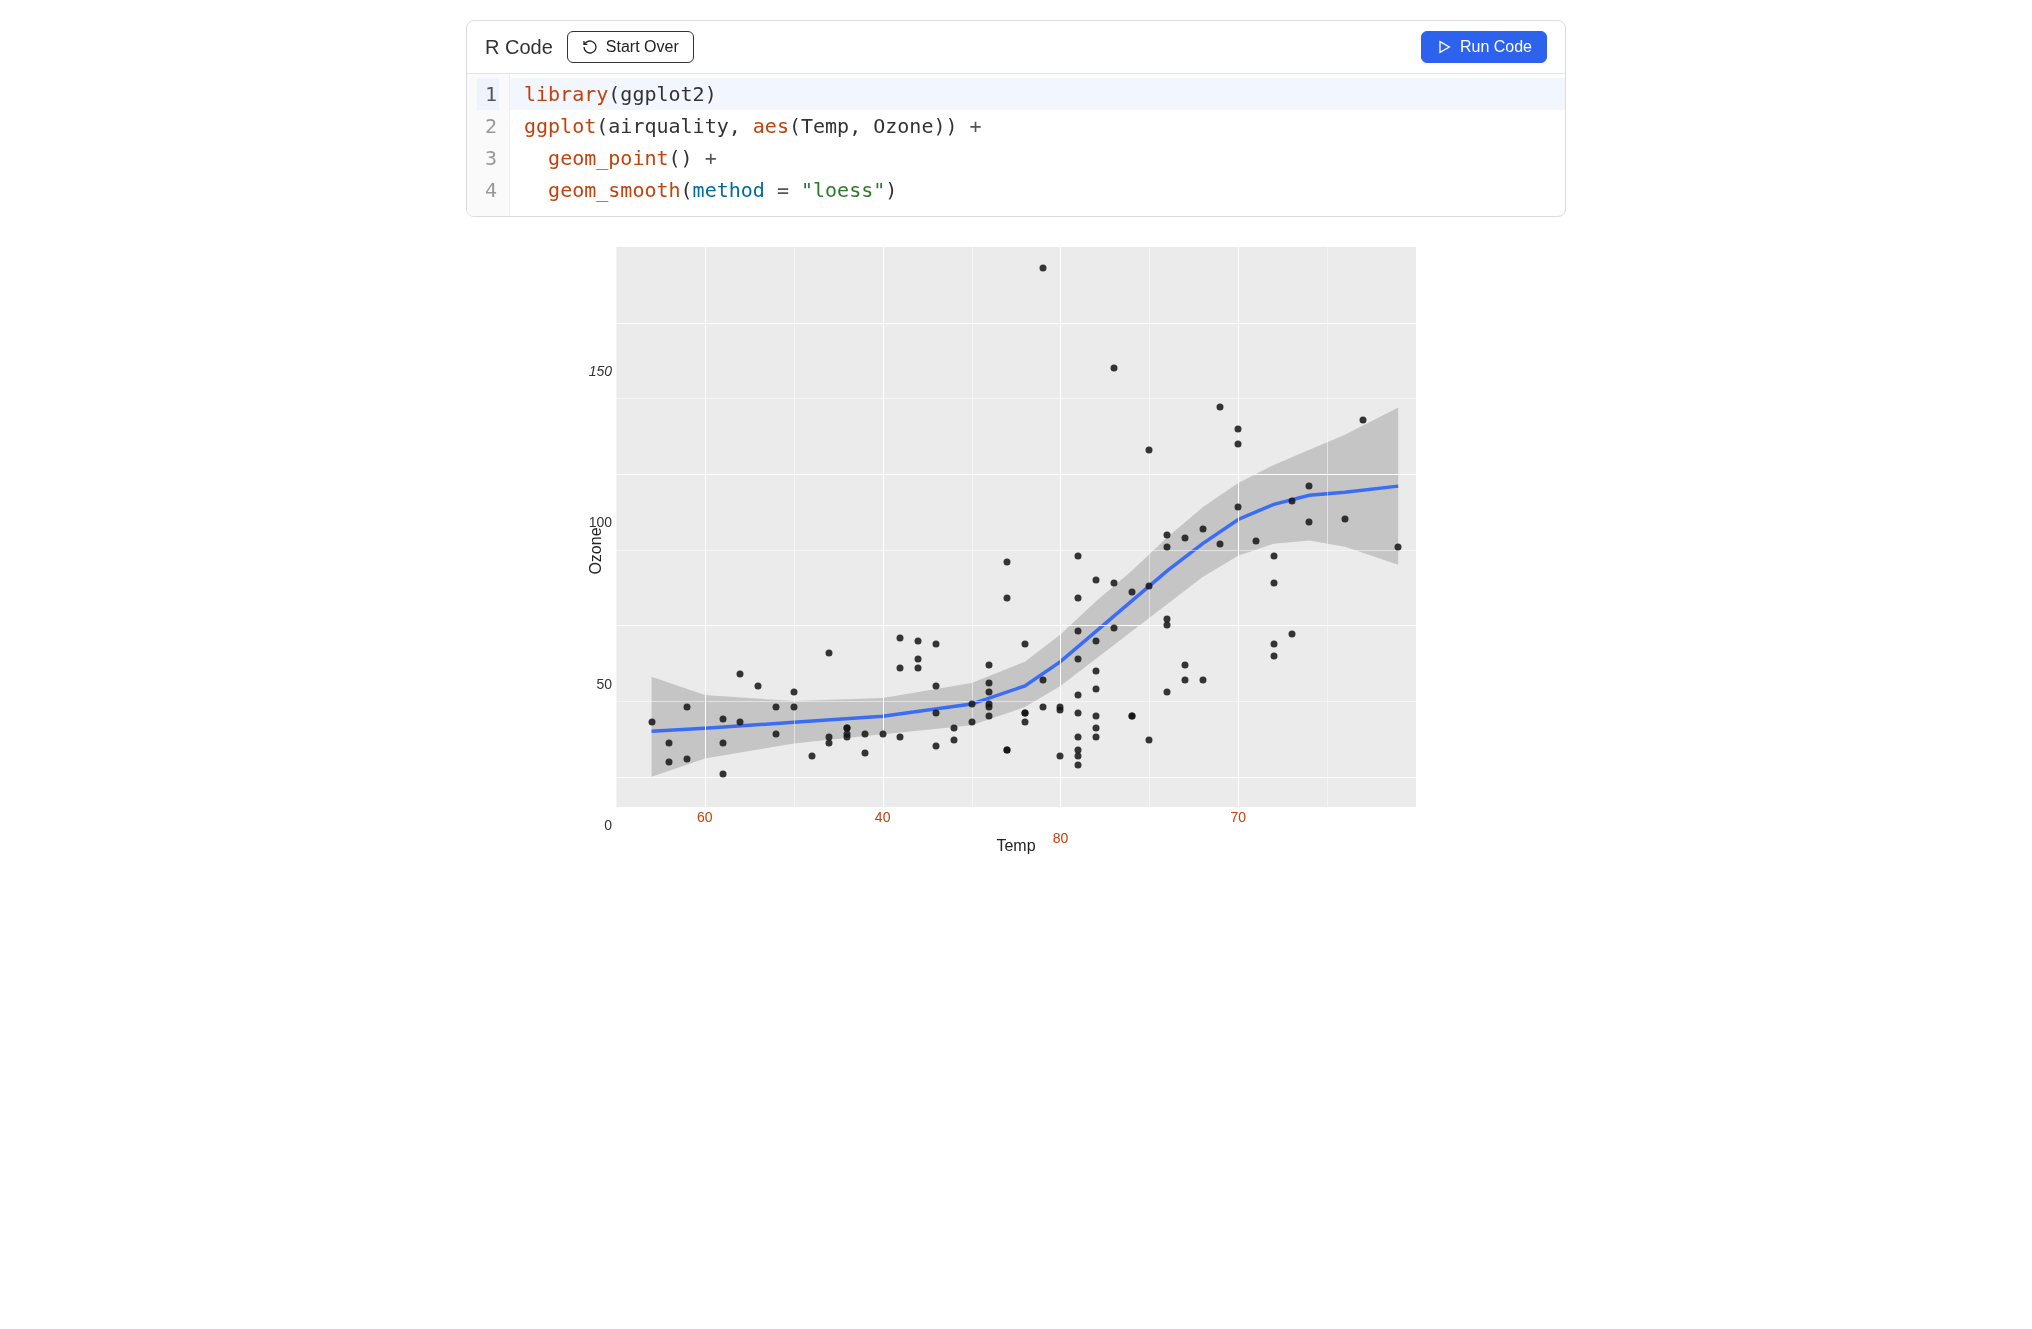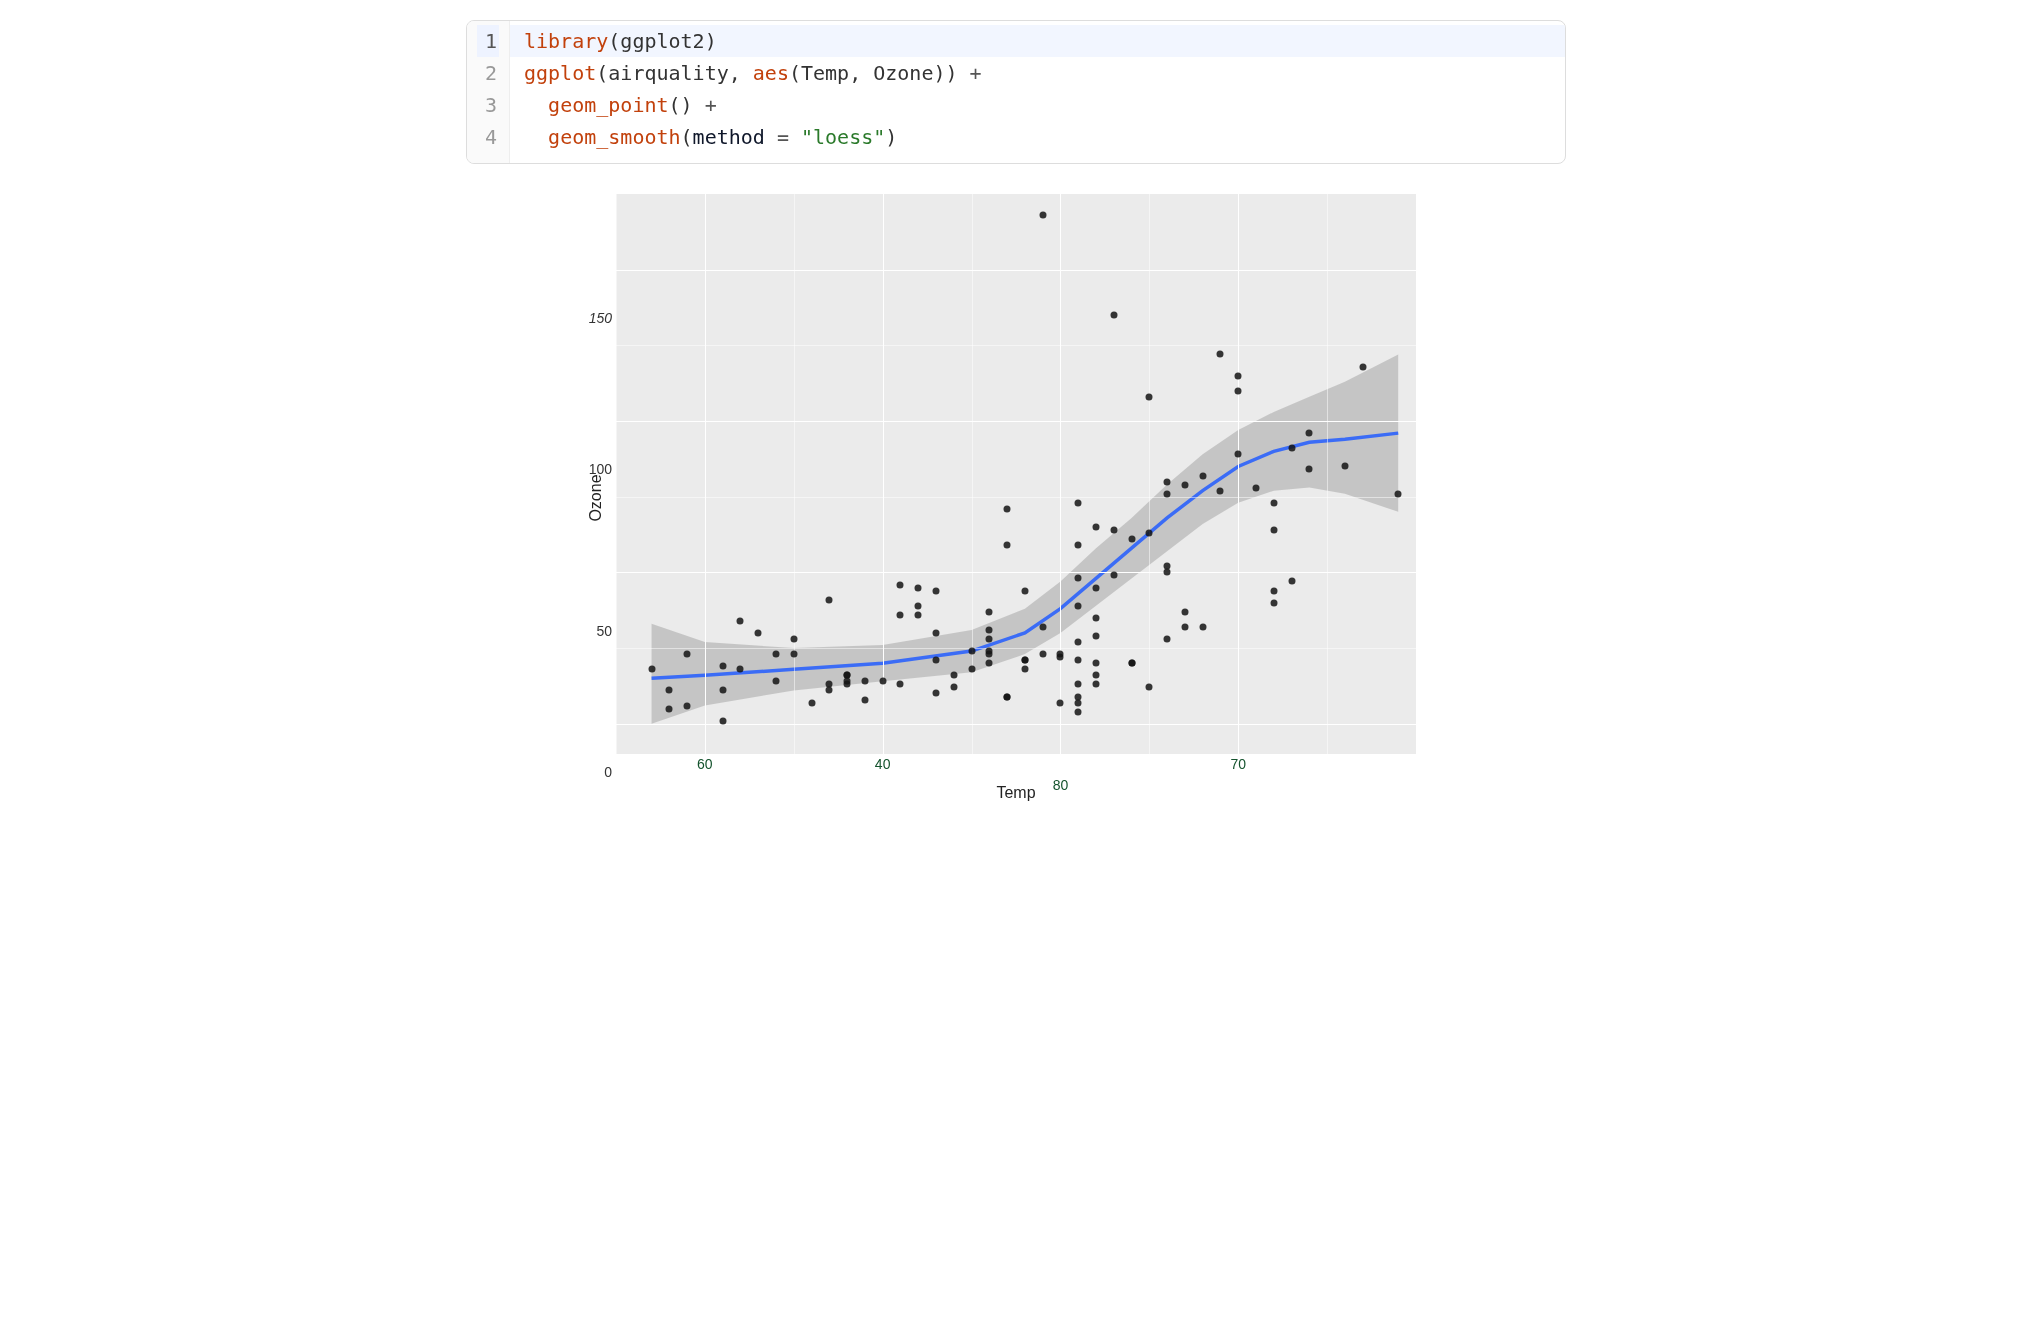--- a/index.html
+++ b/index.html
@@ -70,21 +70,21 @@
   .gutter .ln.active { background: #eef3ff; color: #555; }
   .code-lines {
     flex: 1;
     padding: 4px 10px 10px 14px;
     white-space: pre;
     color: #333;
   }
   .code-lines .line { display:block; }
   .code-lines .line.active { background: #f2f6ff; margin-left:-14px; padding-left:14px; margin-right:-10px; padding-right:10px;}
   .tok-fn   { color: #c2410c; }
-  .tok-arg  { color: #0f172a; text-align: right; }
+  .tok-arg  { color: #0369a1; text-align: right; }
   .tok-str  { color: #2b7a2b; }
   .tok-op   { color: #555; }
   .tok-plain{ color: #333; }
 
   .plot-wrap {
     margin-top: 30px;
     display: flex;
     justify-content: center;
   }
   .plot {
@@ -108,38 +108,54 @@
     background: #ebebeb;
     position: relative;
     overflow: hidden;
   }
   .gridline-v, .gridline-h { position:absolute; background:#fff; }
   .gridline-v { width:1px; top:0; bottom:0; }
   .gridline-h { height:1px; left:0; right:0; }
   .gridline-v.minor, .gridline-h.minor { opacity:0.5; }
   .axis-ticks-x { position: relative; height: 24px; }
   .axis-ticks-y { position: absolute; left: -44px; top:0; bottom:0; width:40px; }
-  .tick-x { position:absolute; top:2px; font-size:14px; color:#14532d; transform: translateX(-50%); }
+  .tick-x { position:absolute; top:2px; font-size:14px; color:#c2410c; transform: translateX(-50%); }
   .tick-y { position:absolute; right:0; font-size:14px; color:#333; transform: translateY(50%); }
   .pt {
     position:absolute; width:7px; height:7px; border-radius:50%;
     background: rgba(20,20,20,0.85);
     transform: translate(-50%, 50%);
   }
   .smooth-line {
     position:absolute; left:0; top:0; width:100%; height:100%;
     pointer-events:none;
   }
 </style>
 </head>
 <body>
 
 <div class="container">
 
   <div class="code-panel">
+    <div class="code-header">
+      <span class="code-title">R Code</span>
+      <button class="btn">
+        <svg viewBox="0 0 24 24" fill="none" stroke="currentColor" stroke-width="2">
+          <path d="M3 12a9 9 0 1 0 3-6.7L3 8"></path>
+            <polyline points="3 3 3 8 8 8"></polyline>
+        </svg>
+        <span>Start Over</span>
+      </button>
+      <button class="btn btn-primary">
+        <svg viewBox="0 0 24 24" fill="none" stroke="currentColor" stroke-width="2">
+          <polygon points="6 4 20 12 6 20 6 4"></polygon>
+        </svg>
+        <span>Run Code</span>
+      </button>
+    </div>
     <div class="code-body">
       <div class="gutter" id="gutter">
           <div class="ln active">1</div>
           <div class="ln">2</div>
           <div class="ln">3</div>
           <div class="ln">4</div>
         </div>
       <div class="code-lines" id="codelines"><span class="line active"><span class="tok-fn">library</span><span class="tok-plain">(</span><span class="tok-plain">ggplot2</span><span class="tok-plain">)</span></span><span class="line"><span class="tok-fn">ggplot</span><span class="tok-plain">(</span><span class="tok-plain">airquality</span><span class="tok-plain">, </span><span class="tok-fn">aes</span><span class="tok-plain">(</span><span class="tok-plain">Temp</span><span class="tok-plain">, </span><span class="tok-plain">Ozone</span><span class="tok-plain">)) </span><span class="tok-op">+</span></span><span class="line"><span class="tok-plain">  </span><span class="tok-fn">geom_point</span><span class="tok-plain">() </span><span class="tok-op">+</span></span><span class="line"><span class="tok-plain">  </span><span class="tok-fn">geom_smooth</span><span class="tok-plain">(</span><span class="tok-arg">method</span><span class="tok-op"> = </span><span class="tok-str">"loess"</span><span class="tok-plain">)</span></span></div>
     </div>
   </div>

